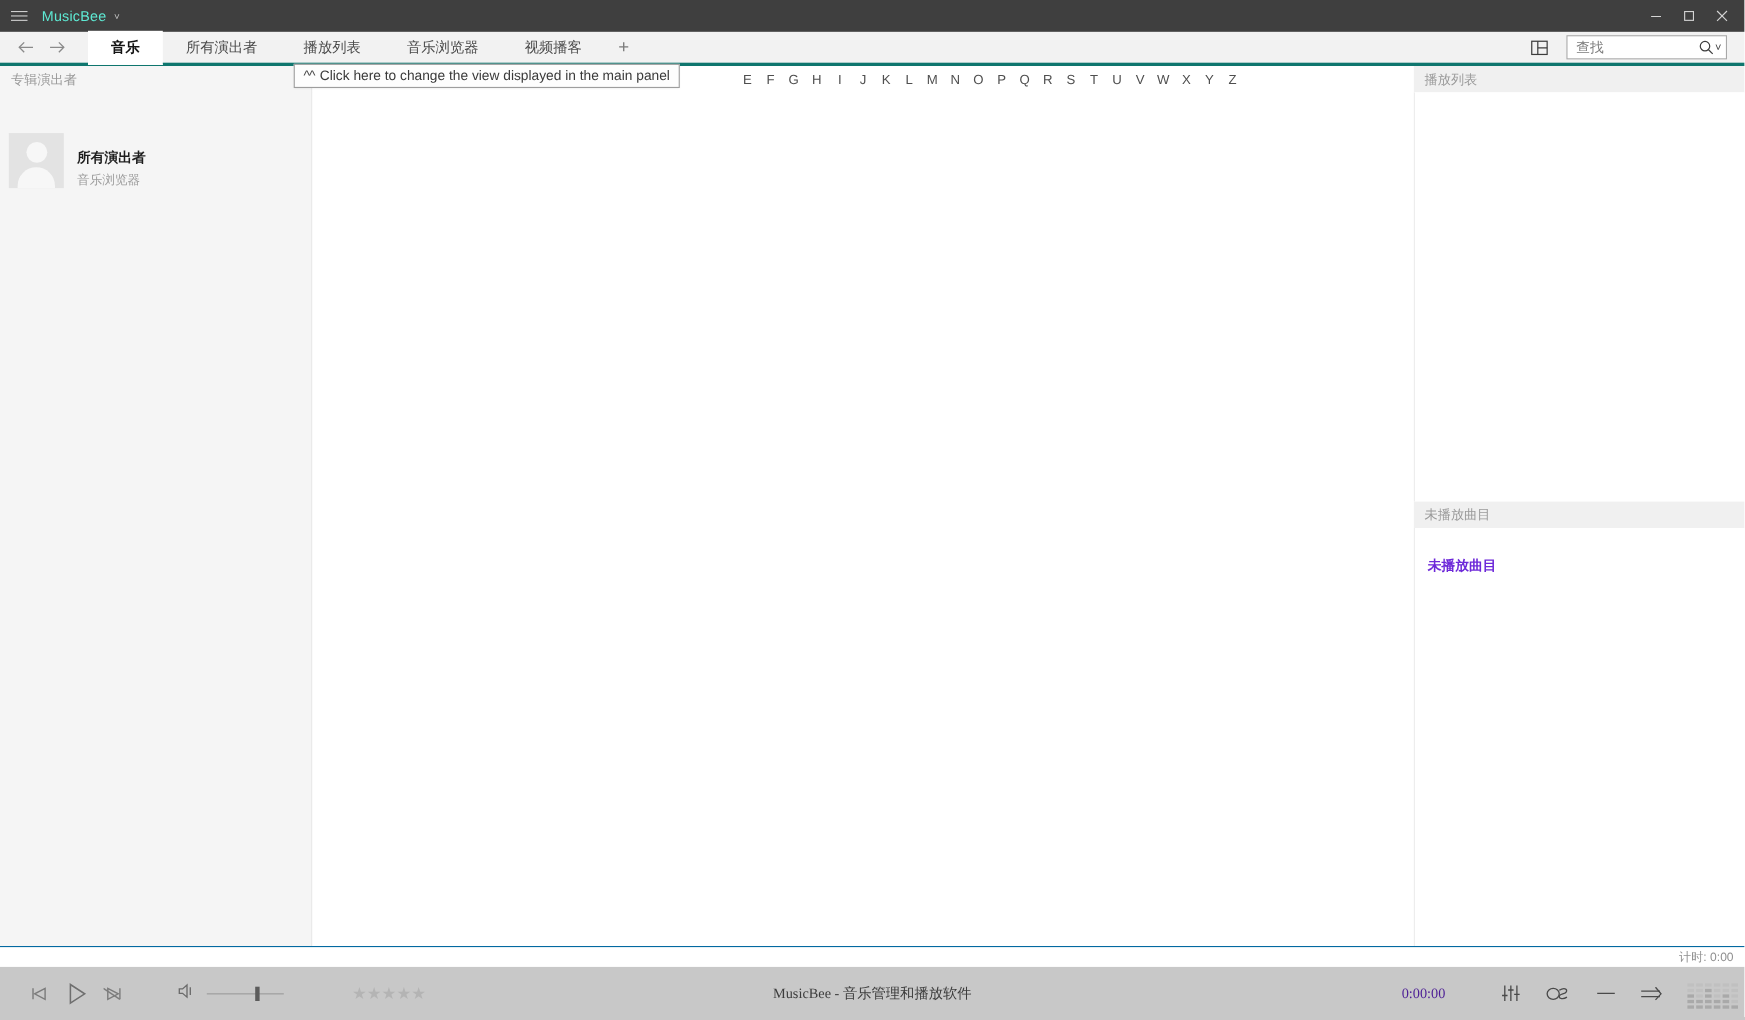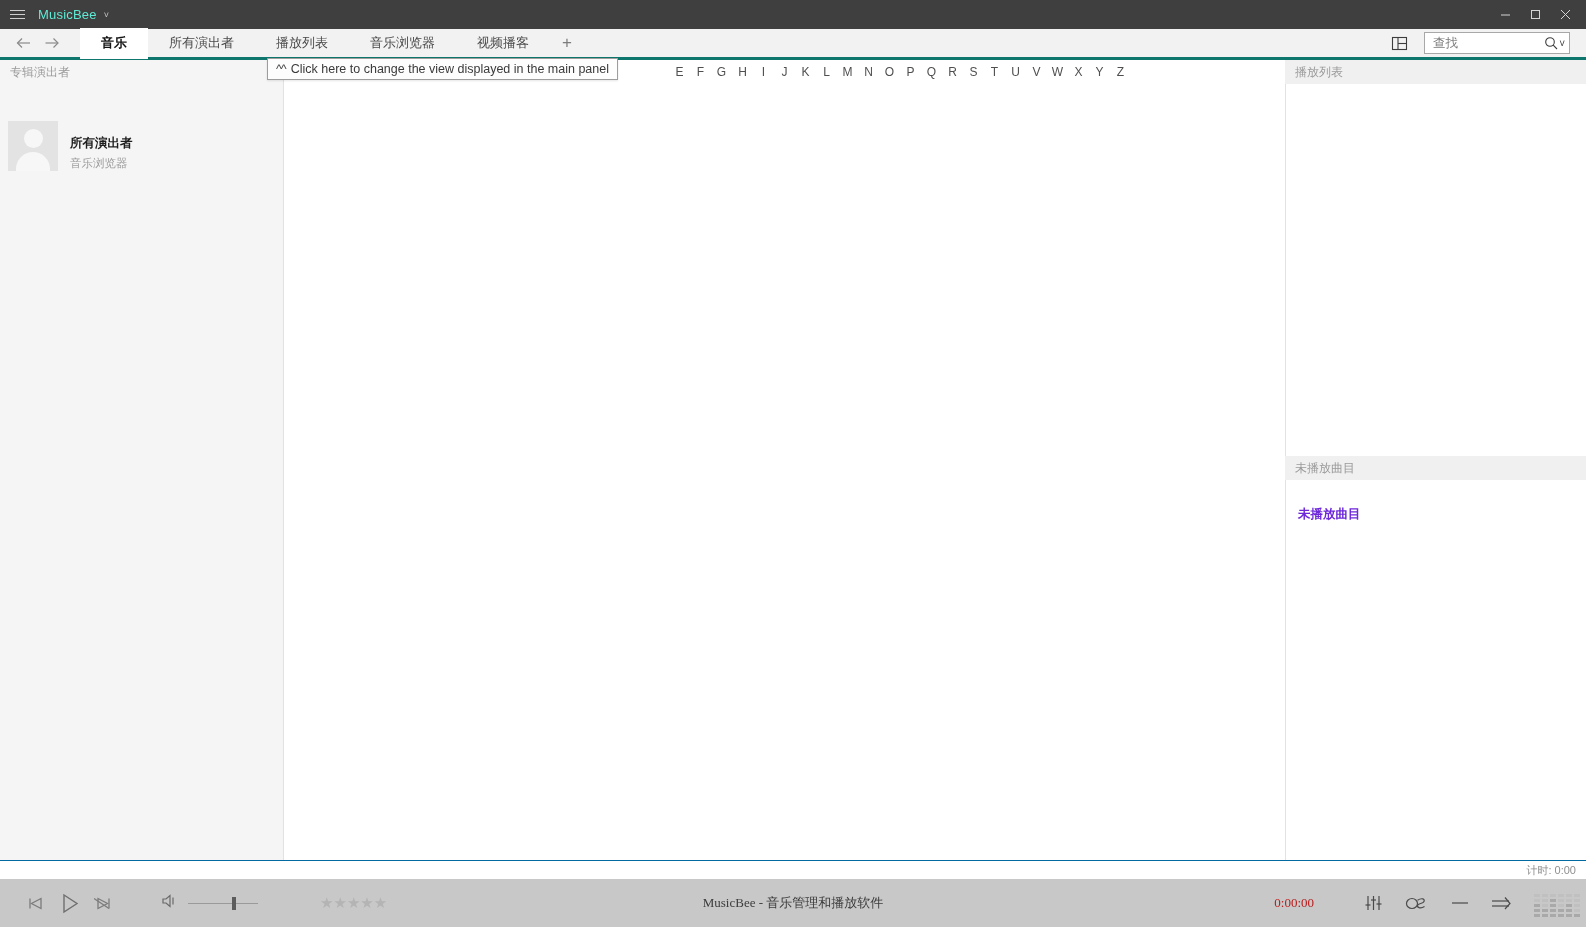--- a/index.html
+++ b/index.html
@@ -99,21 +99,21 @@
     align-items: center; position: relative; font-family: Liberation Serif, serif; }
   .transport { display: flex; align-items: center; gap: 12px; margin-left: 26px; color: #7c7c7c; }
   .tbtn { cursor: pointer; display: flex; align-items: center; justify-content: center; }
   .tbtn.play { color: #6f6f6f; }
   .volume-wrap { display: flex; align-items: center; margin-left: 48px; color: #6a6a6a; }
   .vol-track { width: 70px; height: 1px; background: #9a9a9a; margin-left: 9px; position: relative; }
   .vol-thumb { position: absolute; left: 44px; top: -6px; width: 4px; height: 13px; background: #5c5c5c; }
   .rating { display: flex; margin-left: 62px; gap: 1px; color: #b4b4b4; font-size: 15px; cursor: pointer; }
   .now-playing { position: absolute; left: 0; right: 0; text-align: center; font-size: 13px; color: #3c3c3c; }
   .player-right { margin-left: auto; display: flex; align-items: center; }
-  .elapsed { font-size: 13px; color: #b91c1c; margin-right: 50px; }
+  .elapsed { font-size: 13px; color: #4c1d95; margin-right: 50px; }
   .pbtn { margin-right: 22px; color: #4a4a4a; cursor: pointer; display: flex; align-items: center; }
   .visualizer { width: 46px; height: 28px; margin-right: 6px; display: grid;
     grid-template-columns: repeat(6, 1fr); gap: 2px; align-items: end; }
   .vbar { background: transparent; display: flex; flex-direction: column-reverse; gap: 2px; height: 28px; }
   .vdot { width: 100%; height: 3px; background: #a9a9a9; }
   .vdot.off { background: #c0c0c0; }
 
   
   .tooltip {
     position: absolute; left: 267px; top: 58px; height: 22px;

